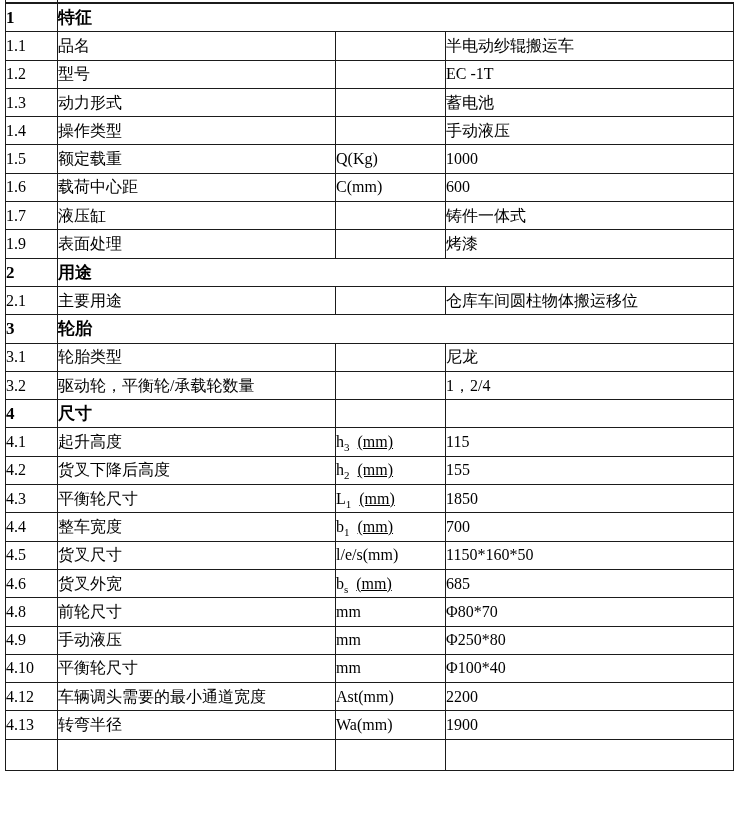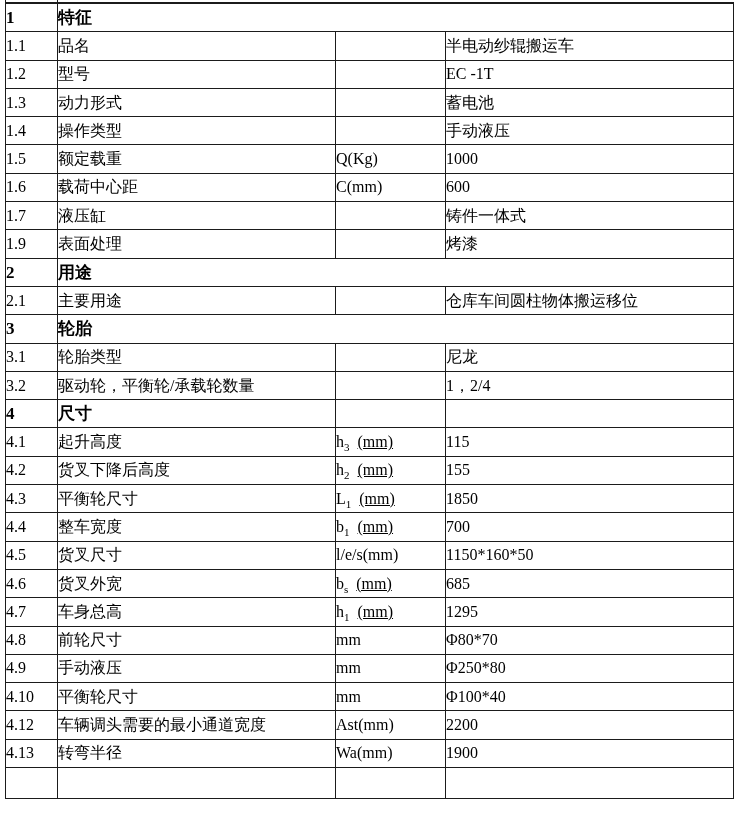--- a/index.html
+++ b/index.html
@@ -181,26 +181,20 @@
           <td class="col-sym">l/e/s(mm)</td>
           <td class="col-value">1150*160*50</td>
         </tr>
         <tr>
           <td class="col-num">4.6</td>
           <td class="col-label">货叉外宽</td>
           <td class="col-sym"><span class="sym-base">b</span><sub class="sym-sub">s</sub><span class="sym-unit">(mm)</span></td>
           <td class="col-value">685</td>
         </tr>
         <tr>
-          <td class="col-num">4.7</td>
-          <td class="col-label">车身总高</td>
-          <td class="col-sym"><span class="sym-base">h</span><sub class="sym-sub">1</sub><span class="sym-unit">(mm)</span></td>
-          <td class="col-value">1295</td>
-        </tr>
-        <tr>
           <td class="col-num">4.8</td>
           <td class="col-label">前轮尺寸</td>
           <td class="col-sym">mm</td>
           <td class="col-value">Φ80*70</td>
         </tr>
         <tr>
           <td class="col-num">4.9</td>
           <td class="col-label">手动液压</td>
           <td class="col-sym">mm</td>
           <td class="col-value">Φ250*80</td>

